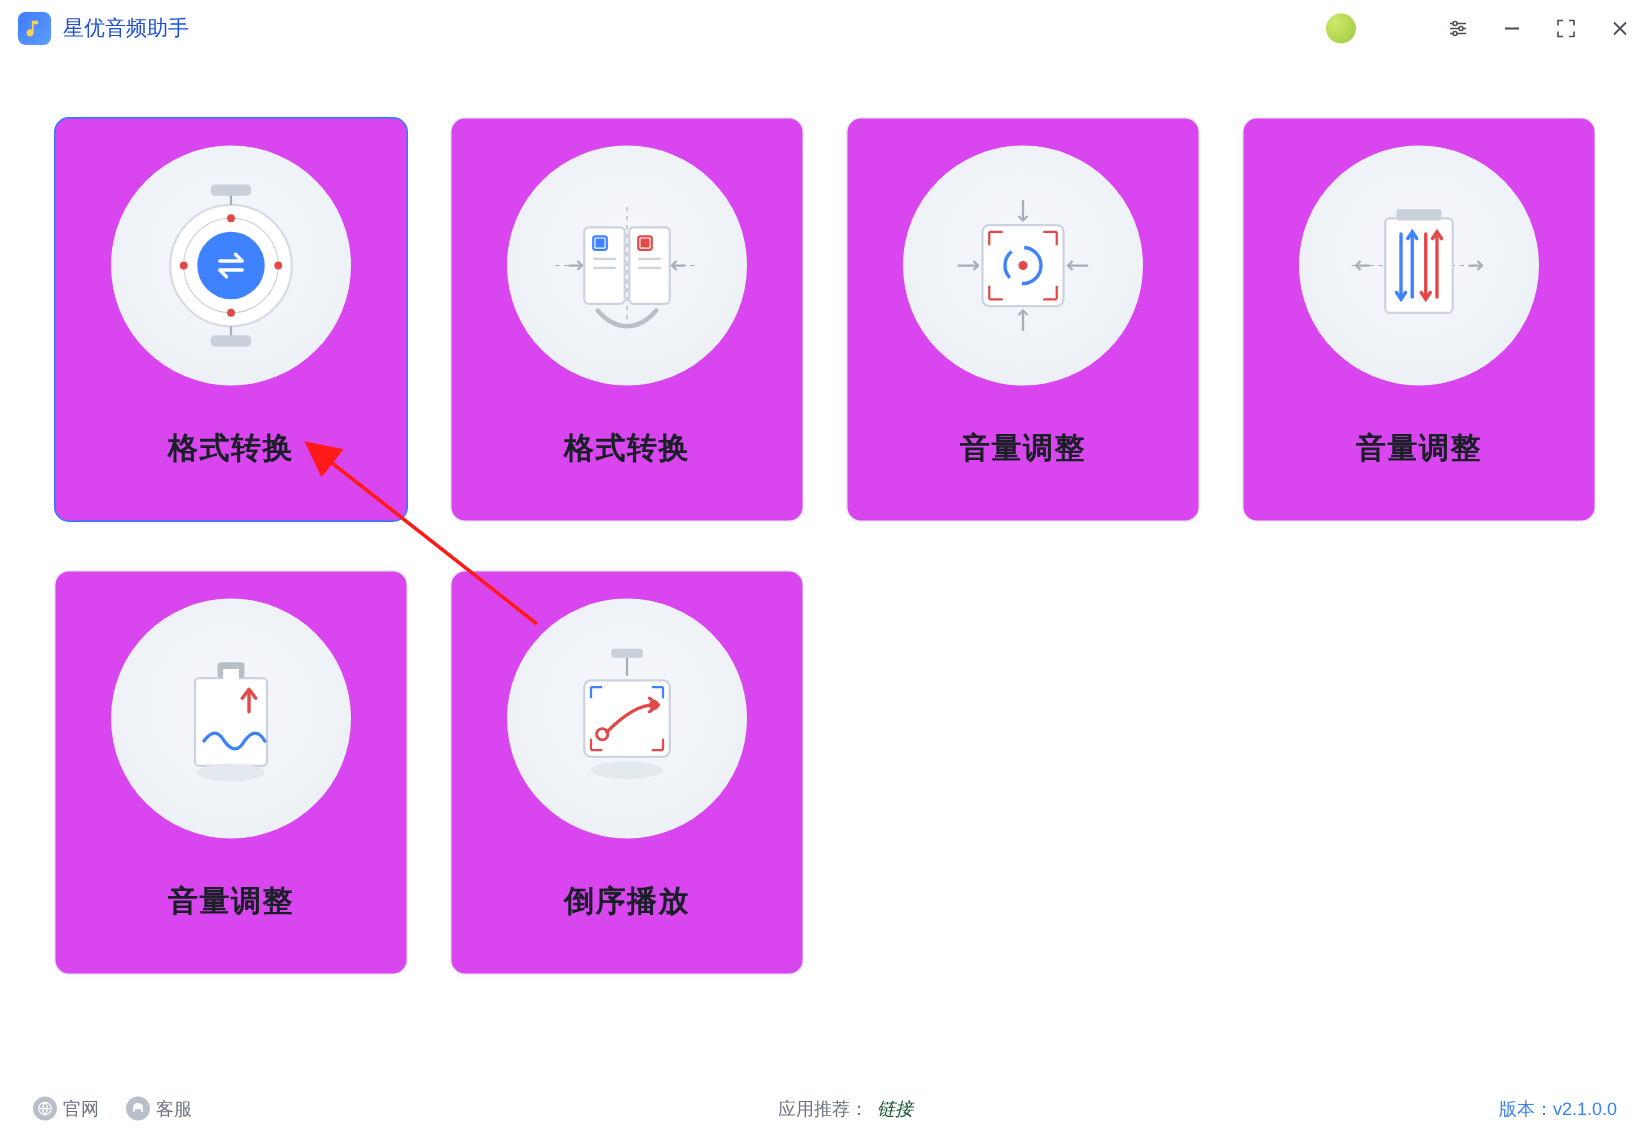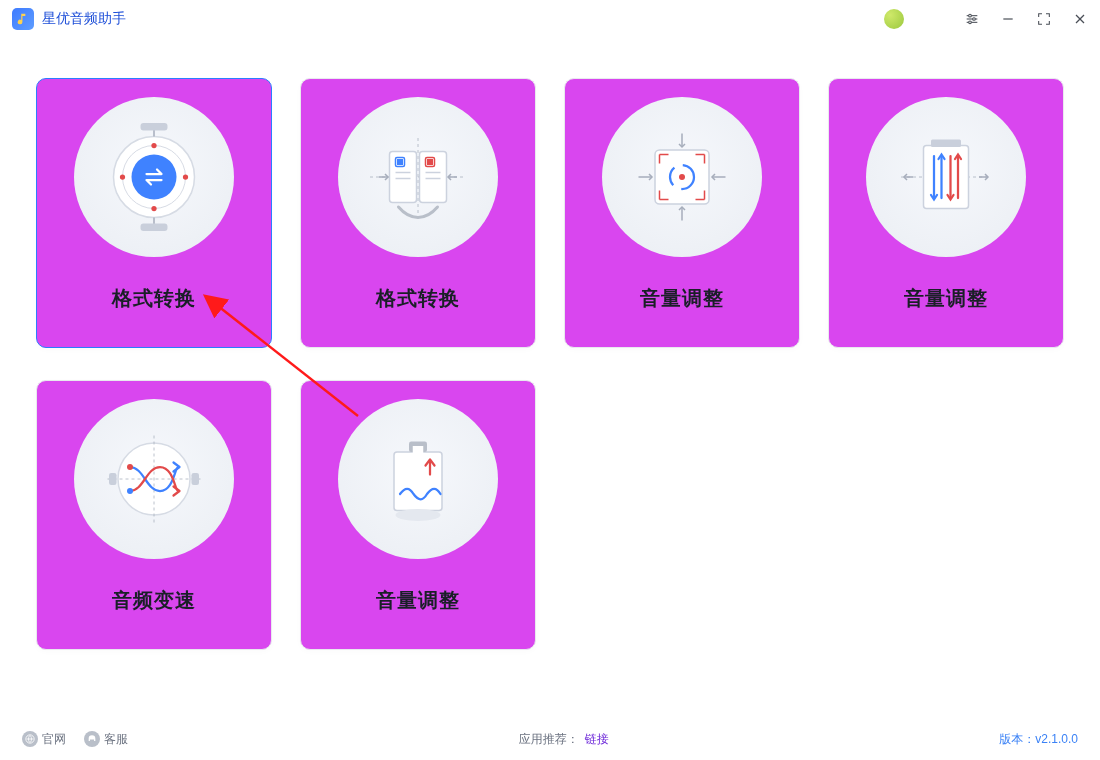--- a/index.html
+++ b/index.html
@@ -40,21 +40,21 @@
   .arrow-annotation { position:absolute; pointer-events:none; }
 
   
   .footer { height: 42px; border-top:none; display:flex; align-items:center; justify-content:space-between; padding: 0 22px; font-size:12px; color:#6b7280; }
   .footer-left { display:flex; align-items:center; gap:18px; }
   .footer-link { display:flex; align-items:center; gap:4px; color:#6b7280; cursor:pointer; }
   .footer-link .circle-ic { width:16px; height:16px; border-radius:50%; background:#b9bfc9; display:flex; align-items:center; justify-content:center; }
   .footer-link .circle-ic svg { width:10px; height:10px; fill:#fff; }
   .footer-center { display:flex; align-items:center; gap:6px; }
   .footer-center .rec-label { color:#6b7280; }
-  .footer-center .rec-link { color:#6d28d9; cursor:pointer; }
+  .footer-center .rec-link { color:#14532d; cursor:pointer;font-style:italic; }
   .footer-right { color:#3b82f6; }
 
   
   .inner-svg { width: 120px; height: 120px; }
 </style>
 </head>
 <body>
 
 <div class="title-bar">
   <div class="title-left">
@@ -188,54 +188,55 @@
           <polyline points="92,56 96,50 100,56" fill="none" stroke="#e24a4a" stroke-width="3" stroke-linecap="round"></polyline>
           <line x1="24" y1="80" x2="36" y2="80" stroke="#a6adbb" stroke-width="2"></line>
           <polyline points="28,76 24,80 28,84" fill="none" stroke="#a6adbb" stroke-width="2"></polyline>
           <line x1="136" y1="80" x2="124" y2="80" stroke="#a6adbb" stroke-width="2"></line>
           <polyline points="132,76 136,80 132,84" fill="none" stroke="#a6adbb" stroke-width="2"></polyline>
         </svg>
       </div>
       <div class="card-label">音量调整</div>
     </div>
 
-    <div class="card">
-      <div class="card-icon-circle">
-        <svg class="inner-svg" viewBox="0 0 160 160">
-          <circle cx="80" cy="80" r="48" fill="#ffffff" stroke="#d6dbe4" stroke-width="2"></circle>
-          <line x1="18" y1="80" x2="142" y2="80" stroke="#a6adbb" stroke-width="1" stroke-dasharray="4 4"></line>
-          <line x1="80" y1="22" x2="80" y2="138" stroke="#a6adbb" stroke-width="1" stroke-dasharray="4 4"></line>
-          <path d="M48 64 C 66 64, 70 96, 88 96 S 108 64, 112 64" fill="none" stroke="#3f82ff" stroke-width="3" stroke-linecap="round"></path>
-          <polyline points="106,58 114,64 106,70" fill="none" stroke="#3f82ff" stroke-width="3" stroke-linecap="round" stroke-linejoin="round"></polyline>
-          <path d="M48 96 C 66 96, 70 64, 88 64 S 108 96, 112 96" fill="none" stroke="#e24a4a" stroke-width="3" stroke-linecap="round"></path>
-          <polyline points="106,90 114,96 106,102" fill="none" stroke="#e24a4a" stroke-width="3" stroke-linecap="round" stroke-linejoin="round"></polyline>
-          <circle cx="48" cy="64" r="4" fill="#e24a4a"></circle>
-          <circle cx="48" cy="96" r="4" fill="#3f82ff"></circle>
-          <rect x="20" y="72" width="10" height="16" rx="3" fill="#c9cfdb"></rect>
-          <rect x="130" y="72" width="10" height="16" rx="3" fill="#c9cfdb"></rect>
-        </svg>
-      </div>
-      <div class="card-label">音频变速</div>
-    </div>
 
     <div class="card">
       <div class="card-icon-circle">
         <svg class="inner-svg" viewBox="0 0 160 160">
           <rect x="48" y="44" width="64" height="78" rx="4" fill="#ffffff" stroke="#ccd2de" stroke-width="2"></rect>
           <rect x="68" y="30" width="24" height="14" rx="3" fill="#b9bfc9"></rect>
           <rect x="73" y="36" width="14" height="14" fill="#ffffff"></rect>
           <path d="M56 100 q10 -14 18 0 q10 14 18 0 q10 -14 18 0" fill="none" stroke="#3f82ff" stroke-width="3" stroke-linecap="round"></path>
           <line x1="96" y1="74" x2="96" y2="56" stroke="#e24a4a" stroke-width="3" stroke-linecap="round"></line>
           <polyline points="90,62 96,54 102,62" fill="none" stroke="#e24a4a" stroke-width="3" stroke-linecap="round" stroke-linejoin="round"></polyline>
           <ellipse cx="80" cy="128" rx="30" ry="8" fill="#e4e8ef"></ellipse>
         </svg>
       </div>
       <div class="card-label">音量调整</div>
     </div>
 
+    <div class="card">
+      <div class="card-icon-circle">
+        <svg class="inner-svg" viewBox="0 0 160 160">
+          <rect x="42" y="46" width="76" height="68" rx="6" fill="#ffffff" stroke="#ccd2de" stroke-width="2"></rect>
+          <path d="M48 52 h10 M48 52 v10" stroke="#3f82ff" stroke-width="2"></path>
+          <path d="M112 52 h-10 M112 52 v10" stroke="#3f82ff" stroke-width="2"></path>
+          <path d="M48 108 h10 M48 108 v-10" stroke="#e24a4a" stroke-width="2"></path>
+          <path d="M112 108 h-10 M112 108 v-10" stroke="#e24a4a" stroke-width="2"></path>
+          <circle cx="58" cy="94" r="5" fill="none" stroke="#e24a4a" stroke-width="2.5"></circle>
+          <path d="M62 92 q26 -26 44 -24" fill="none" stroke="#e24a4a" stroke-width="3" stroke-linecap="round"></path>
+          <polyline points="100,62 108,68 100,74" fill="none" stroke="#e24a4a" stroke-width="3" stroke-linecap="round" stroke-linejoin="round"></polyline>
+          <circle cx="104" cy="68" r="4.5" fill="#e24a4a"></circle>
+          <line x1="80" y1="24" x2="80" y2="42" stroke="#a6adbb" stroke-width="2"></line>
+          <rect x="66" y="18" width="28" height="8" rx="3" fill="#c9cfdb"></rect>
+          <ellipse cx="80" cy="126" rx="32" ry="8" fill="#e4e8ef"></ellipse>
+        </svg>
+      </div>
+      <div class="card-label">倒序播放</div>
+    </div>
 
 
   </div>
 </div>
 
 <svg class="arrow-annotation" style="left:200px; top:290px; width:180px; height:140px;" viewBox="0 0 180 140">
   <defs>
     <marker id="ah" markerWidth="10" markerHeight="10" refX="2" refY="5" orient="auto">
       <path d="M0 0 L10 5 L0 10 z" fill="#ff1a1a"></path>
     </marker>

